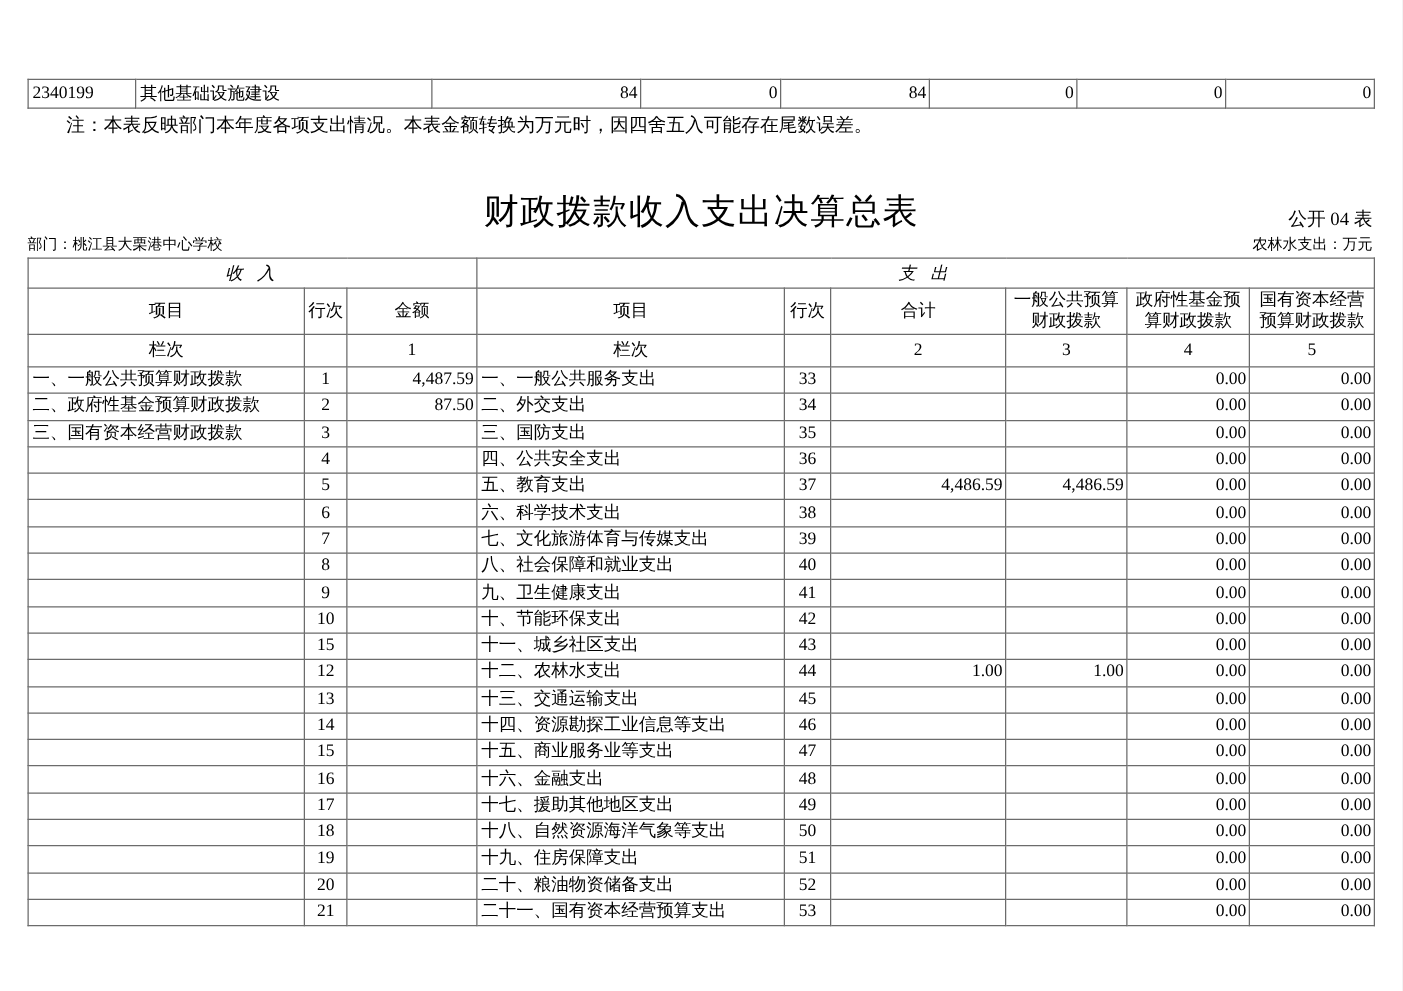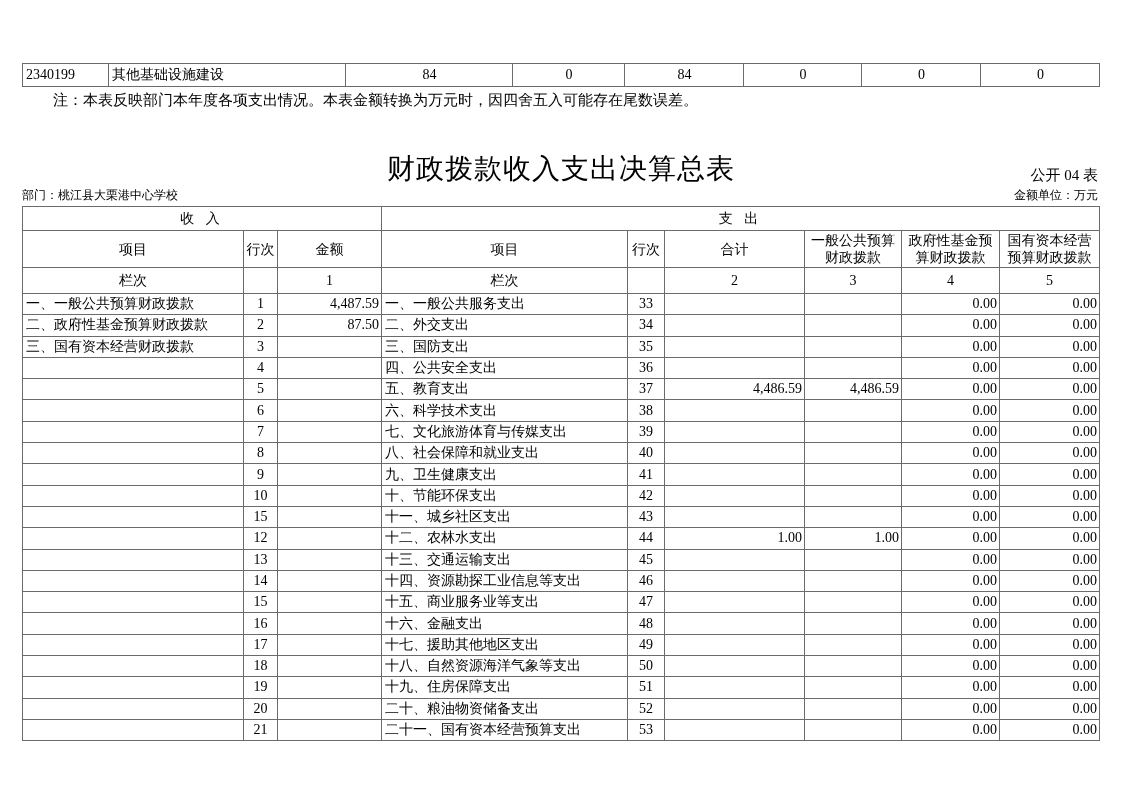--- a/index.html
+++ b/index.html
@@ -12,34 +12,34 @@
     overflow:hidden;
     margin:0 auto;
   }
   table { border-collapse:collapse; table-layout:fixed; width:1077px; }
   td, th { border:1px solid #6b6b6b; font-weight:normal; font-size:14px; overflow:hidden; }
 
   
   .prev-table { position:absolute; left:22px; top:63px; }
   .prev-table td { height:22px; white-space:nowrap; padding:0 3px; }
   .prev-table .c-left  { text-align:left; }
-  .prev-table .c-num   { text-align:center; padding-right:2px; }
+  .prev-table .c-num   { text-align:right; padding-right:2px; }
 
   .note { position:absolute; left:22px; top:91px; font-size:15px; white-space:nowrap;margin-left:31px; }
 
   .title { position:absolute; left:0; top:150px; width:100%; text-align:center;
            font-size:28px; letter-spacing:1px; }
 
   .form-no { position:absolute; right:24px; top:166px; font-size:15px; }
   .meta-line { position:absolute; left:22px; right:24px; top:187px;
                display:flex; justify-content:space-between; font-size:12px; }
 
   
   .main-table { position:absolute; left:22px; top:206px; }
-  .main-table .sec-head th { height:21px; letter-spacing:4px; }
+  .main-table .sec-head th { height:21px; letter-spacing:4px;font-style:italic; }
   .main-table .col-head th { height:36px; text-align:center; line-height:17px; padding:0 2px;
                              white-space:normal; vertical-align:middle; }
   .main-table .lanci td { height:23px; text-align:center; }
   .main-table td { height:20.3px; line-height:20px; white-space:nowrap; }
   .main-table .c-item { text-align:left;  padding:0 2px 0 3px; }
   .main-table .c-line { text-align:center; padding:0; }
   .main-table .c-num  { text-align:right; padding:0 2px; }
 </style>
 </head>
 <body>
@@ -72,21 +72,21 @@
     </table>
 
   <div class="note">注：本表反映部门本年度各项支出情况。本表金额转换为万元时，因四舍五入可能存在尾数误差。</div>
 
   <div class="title">财政拨款收入支出决算总表</div>
 
   <div class="form-no">公开 04 表</div>
 
   <div class="meta-line">
     <span>部门：桃江县大栗港中心学校</span>
-    <span>金额单位：万元</span>
+    <span>农林水支出：万元</span>
   </div>
 
   <table class="main-table">
     <colgroup>
       <col style="width:221px">
         <col style="width:34px">
         <col style="width:104px">
       <col style="width:246px">
         <col style="width:37px">
         <col style="width:140px">

